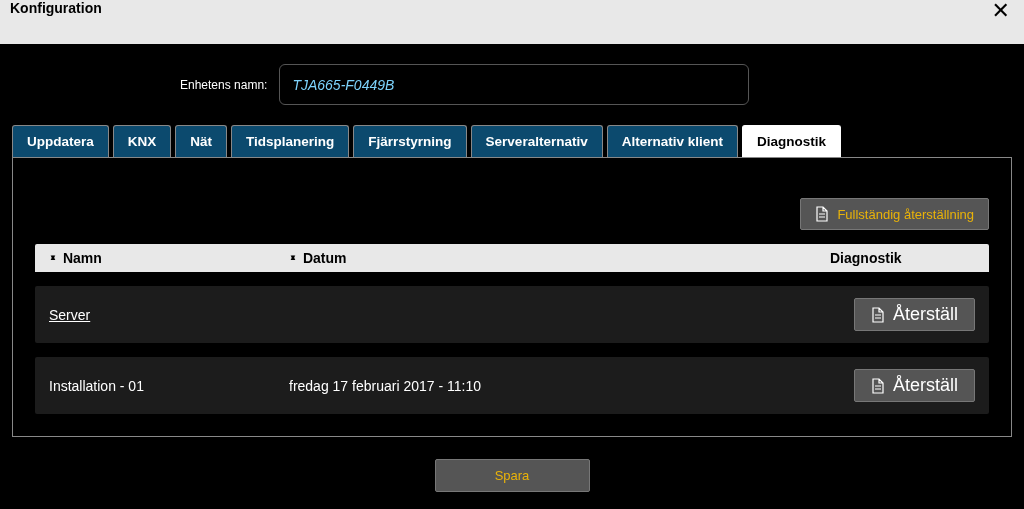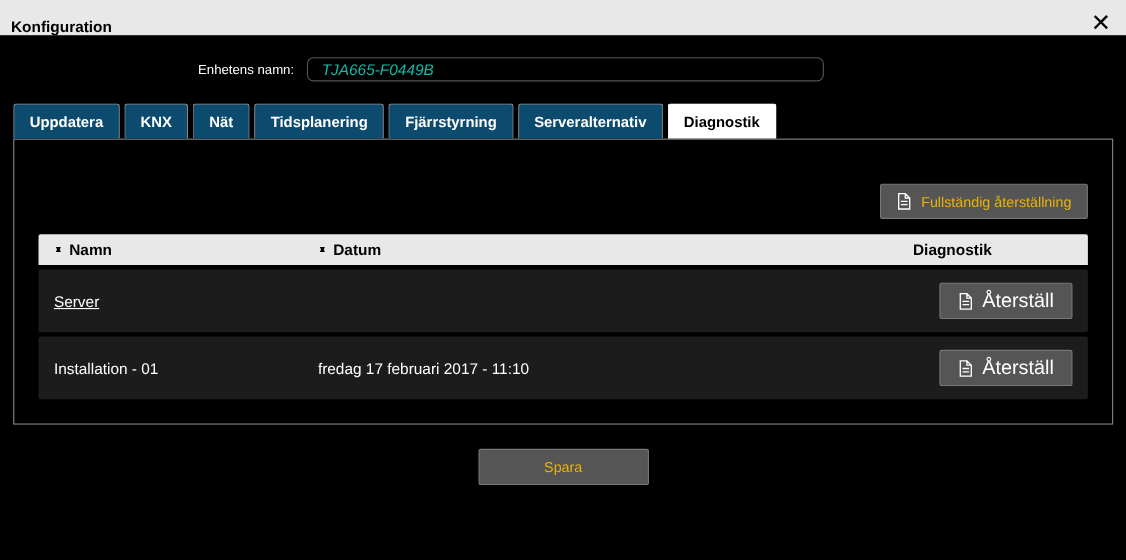--- a/index.html
+++ b/index.html
@@ -8,23 +8,23 @@
     height: 509px;
     background: #000;
     font-family: Arial, sans-serif;
     font-size: 14px;
     color: #fff;
     overflow: hidden;
   }
   .titlebar {
     background: #e8e8e8;
     color: #000;
-    height: 32px;
-    display: flex;
-    align-items: flex-end;
+    height: 44px;
+    display: flex;
+    align-items: flex-start;
     padding: 0 10px;
     justify-content: space-between;
   }
   .titlebar .title { font-weight: bold; }
   .titlebar .close {
     font-size: 22px;
     cursor: pointer;
     line-height: 1;
     padding: 0 4px;
     color:#000;
@@ -33,26 +33,26 @@
     display: flex;
     align-items: center;
     gap: 12px;
     padding: 20px 0 20px 180px;
   }
   .form-row label { color: #fff; font-size: 12px; }
   .text-input {
     background: #000;
     border: 1px solid #555;
     border-radius: 6px;
-    color: #14b8a6;
+    color: #7dd3fc;
     font-style: italic;
     font-size: 14px;
     padding: 6px 12px;
     width: 470px;
-    height: 22px;
+    height: 41px;
   }
   .tabs {
     display: flex;
     gap: 4px;
     padding: 0 12px;
   }
   .tab {
     background: #0c4a6e;
     border: 1px solid #888;
     border-bottom: none;
@@ -112,21 +112,21 @@
     display:inline-flex;
     flex-direction:column;
     line-height:0;
     font-size:8px;
     gap:0;
   }
   .table-row {
     background: #1c1c1c;
     display: flex;
     padding: 12px 14px;
-    margin-top: 4px;
+    margin-top: 14px;
     border-radius: 2px;
   }
   .table-row .col-name a { color:#fff; text-decoration: underline; }
   .cell-text { color:#fff; }
   .btn-reset {
     background:#555;
     border:1px solid #777;
     color:#fff;
     padding:5px 16px;
     display:inline-flex;
@@ -164,20 +164,21 @@
   <input class="text-input" type="text" value="TJA665-F0449B" style="">
 </div>
 
 <div class="tabs">
   <div class="tab">Uppdatera</div>
   <div class="tab">KNX</div>
   <div class="tab">Nät</div>
   <div class="tab">Tidsplanering</div>
   <div class="tab">Fjärrstyrning</div>
   <div class="tab">Serveralternativ</div>
+  <div class="tab">Alternativ klient</div>
   <div class="tab active">Diagnostik</div>
 </div>
 
 <div class="panel">
   <div class="panel-top">
     <button class="btn">
       <span class="doc-icon">
         <svg viewBox="0 0 14 16" width="14" height="16">
             <path fill="none" stroke="#fff" stroke-width="1.2" d="M2 1h6l4 4v10H2z M8 1v4h4 M4 8h6 M4 11h6"></path>
           </svg>

